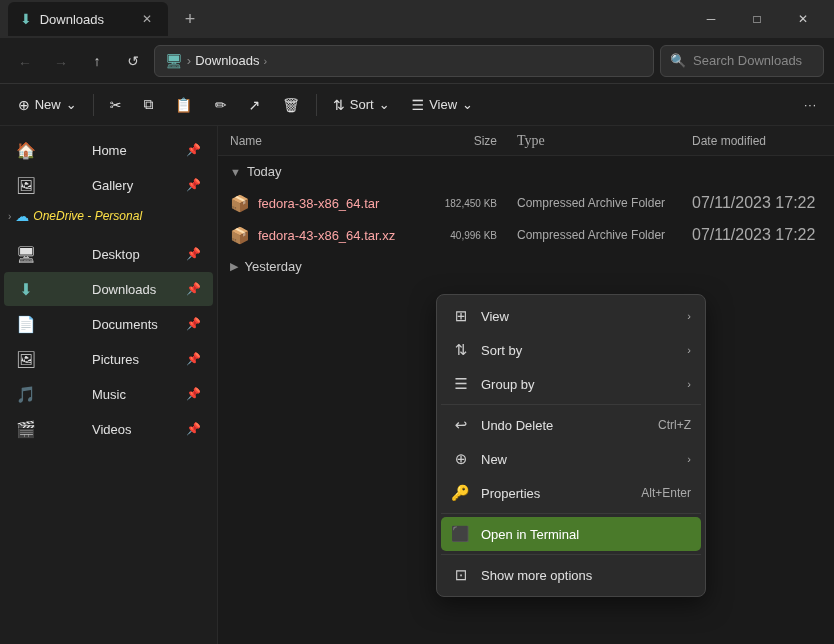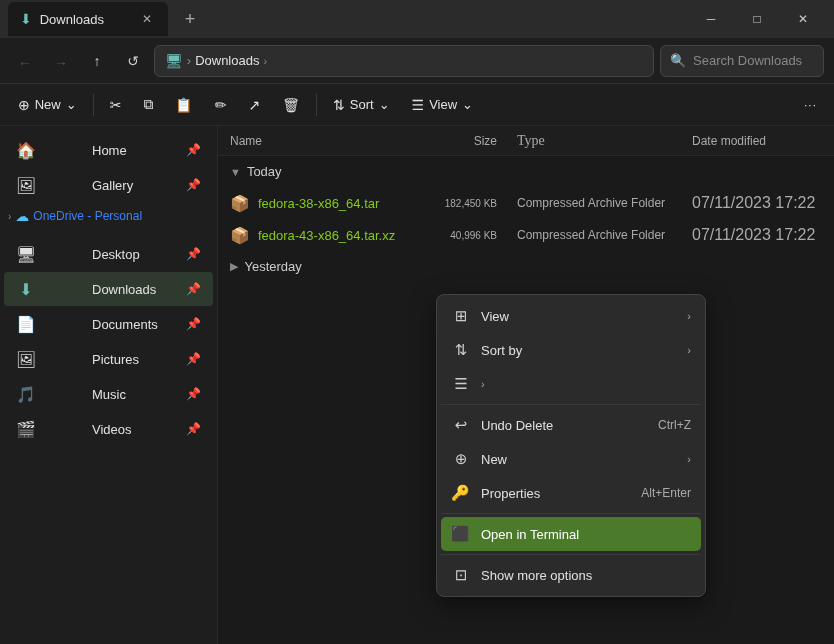--- a/index.html
+++ b/index.html
@@ -199,21 +199,21 @@
     .sidebar-group {
       display: flex;
       align-items: center;
       padding: 4px 8px;
       gap: 4px;
       cursor: pointer;
       margin: 2px 0;
     }
     .sidebar-group-arrow { color: #888; font-size: 10px; }
     .sidebar-group-icon { font-size: 14px; color: #4fc3f7; }
-    .sidebar-group-label { font-size: 12px; color: #3b82f6; }
+    .sidebar-group-label { font-size: 12px; color: #fde047; font-style: italic; }
 
     
     .file-area {
       flex: 1;
       background: #1a1a1a;
       overflow: hidden;
       position: relative;
     }
     .file-header {
       display: flex;
@@ -246,21 +246,21 @@
       height: 32px;
       cursor: pointer;
     }
     .file-name-cell {
       flex: 1;
       display: flex;
       align-items: center;
       gap: 8px;
     }
     .file-icon { font-size: 16px; }
-    .file-name-text { font-size: 13px; color: #84cc16; }
+    .file-name-text { font-size: 13px; color: #fca5a5; }
     .file-size { width: 100px; font-size: 10px; color: #aaa; text-align: right; padding-right: 20px; }
     .file-type { width: 175px; font-size: 12px; color: #aaa; }
     .file-date { width: 130px; font-size: 16px; color: #aaa; }
 
     
     .context-menu {
       position: absolute;
       top: 168px;
       left: 218px;
       width: 270px;
@@ -466,20 +466,21 @@
           <span class="ctx-label">View</span>
           <span class="ctx-arrow">›</span>
         </div>
         <div class="ctx-item">
           <span class="ctx-icon">⇅</span>
           <span class="ctx-label">Sort by</span>
           <span class="ctx-arrow">›</span>
         </div>
         <div class="ctx-item">
           <span class="ctx-icon">☰</span>
+          <span class="ctx-label">Group by</span>
           <span class="ctx-arrow">›</span>
         </div>
         <div class="ctx-divider"></div>
         <div class="ctx-item">
           <span class="ctx-icon">↩</span>
           <span class="ctx-label">Undo Delete</span>
           <span class="ctx-shortcut">Ctrl+Z</span>
         </div>
         <div class="ctx-item">
           <span class="ctx-icon">⊕</span>

